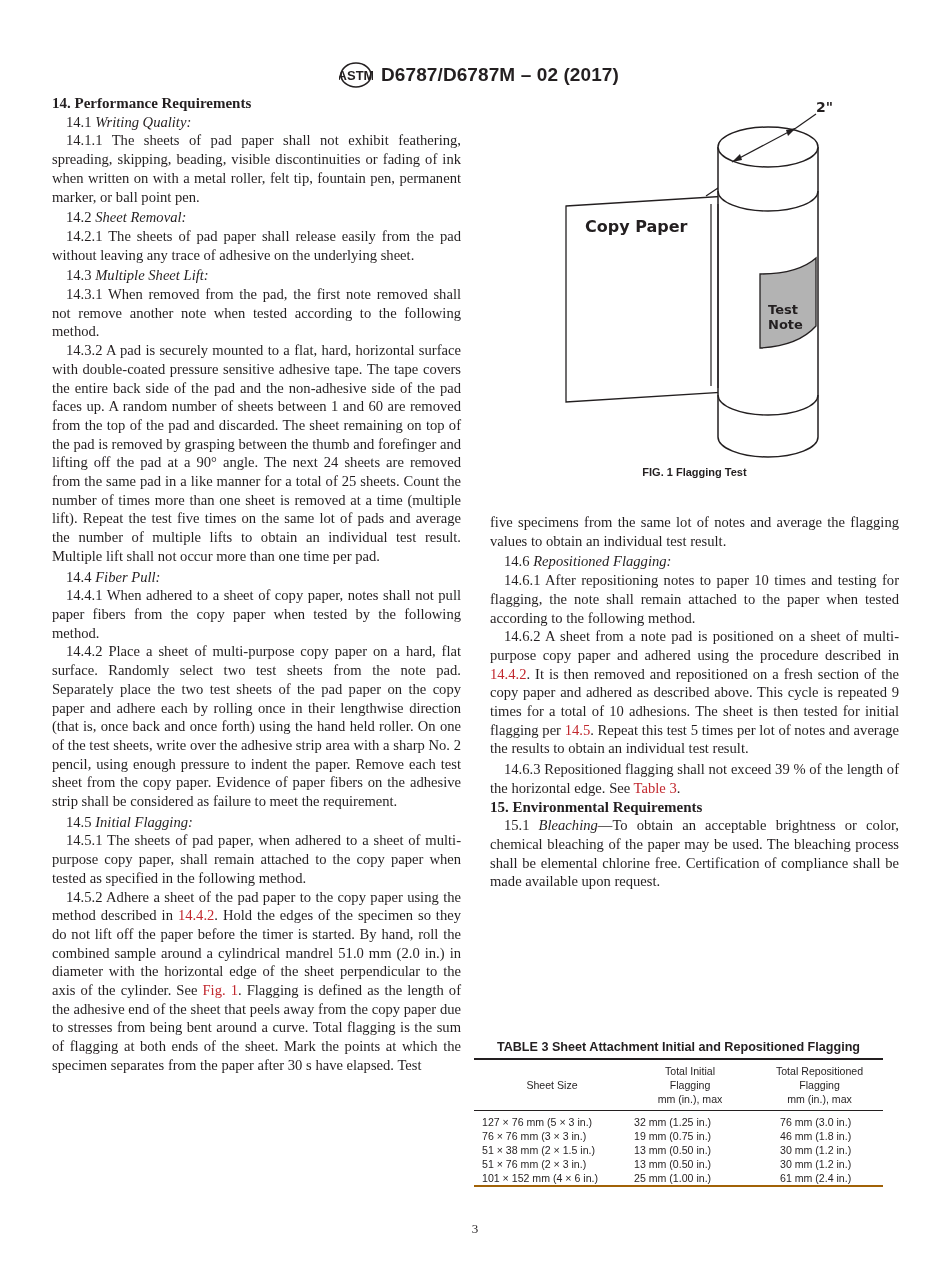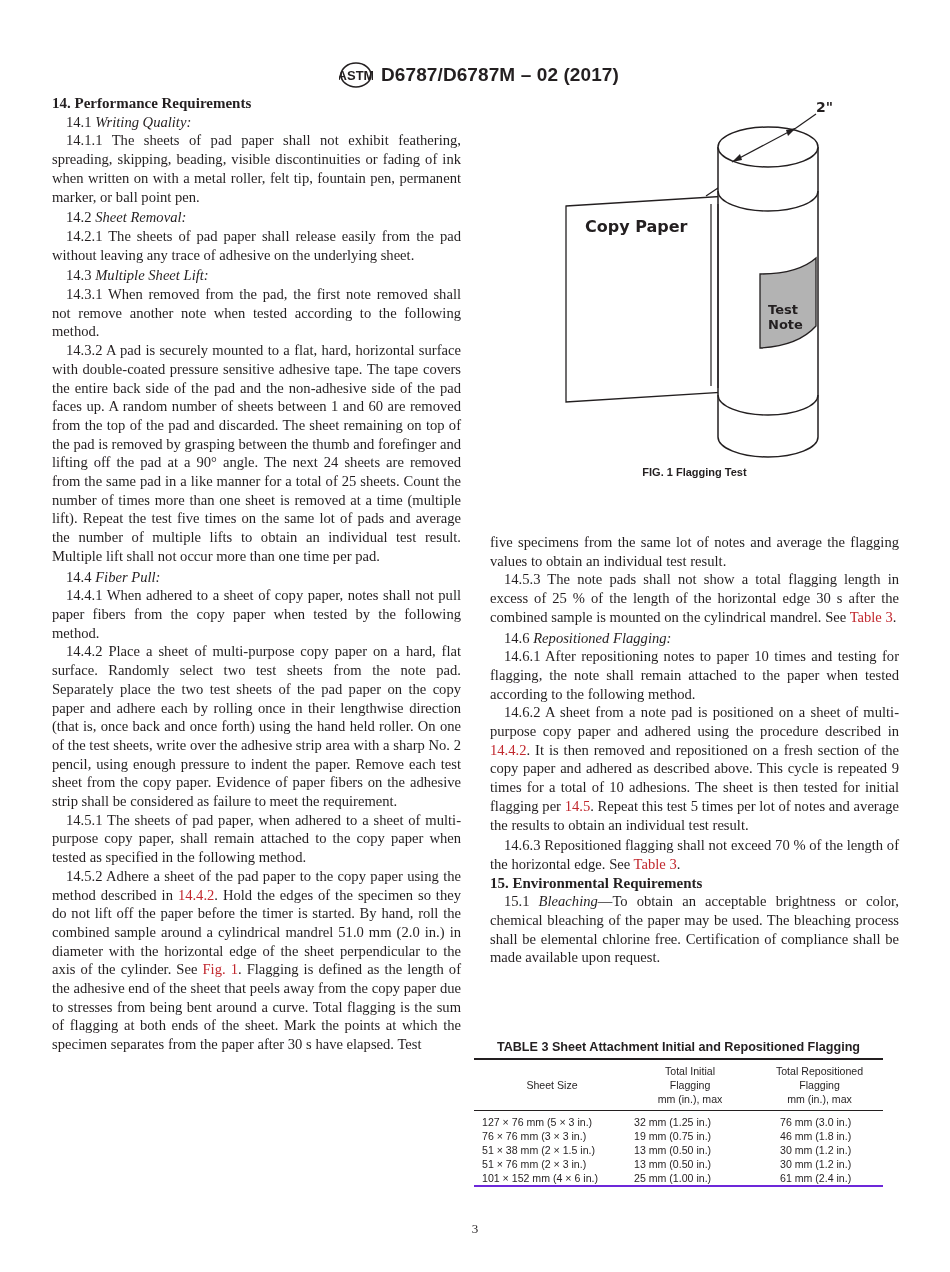--- a/index.html
+++ b/index.html
@@ -6,31 +6,31 @@
   body { width: 950px; height: 1272px; position: relative; overflow: hidden; color: #231f20; }
   .header { position: absolute; top: 52px; left: 4px; width: 950px; display: flex; justify-content: center; align-items: center; gap: 8px; margin-top: 9px; }
   .logo { width: 34px; height: 28px; }
   .doc-id { font-family: "Liberation Sans", sans-serif; font-weight: bold; font-size: 19px; letter-spacing: 0.1px; }
   .col { position: absolute; font-family: "Liberation Serif", serif; font-size: 14.6px; line-height: 18.7px; text-align: justify; }
   .col-left { left: 52px; top: 94px; width: 409px; }
   .col-right { left: 490px; top: 513px; width: 409px; }
   .col p { margin: 0; text-indent: 14px; }
   .col p.gap { margin-top: 2px; }
   .sec-title { font-weight: bold; font-size: 15px; margin: 0 0 6px 0; text-indent: 0 !important; }
-  .col .noindent { text-indent: 0; margin-top: 20px; }
+  .col .noindent { text-indent: 0; }
   .it { font-style: italic; }
   .link { color: #c1272d; }
   .figure { position: absolute; left: 548px; top: 92px; width: 320px; height: 400px; }
   .fig-caption { position: absolute; left: 490px; top: 466px; width: 409px; text-align: center; font-family: "Liberation Sans", sans-serif; font-weight: bold; font-size: 11px; }
   .table-wrap { position: absolute; left: 474px; top: 1040px; width: 409px; font-family: "Liberation Sans", sans-serif; }
   .table-title { text-align: center; font-weight: bold; font-size: 12.6px; margin-bottom: 4px; }
   table { width: 100%; border-collapse: collapse; font-size: 10.6px; line-height: 14px; }
   thead tr { border-top: 2px solid #231f20; border-bottom: 1px solid #231f20; }
   tbody tr:last-child td { padding-bottom: 0; }
-  tbody { border-bottom: 2px solid #6d28d9; }
+  tbody { border-bottom: 2px solid #a16207; }
   th { font-weight: normal; padding: 4px 2px 4px 2px; vertical-align: middle; }
   td { padding: 0 2px; white-space: nowrap; }
   tbody tr:first-child td { padding-top: 4px; }
   .c1 { width: 140px; padding-left: 8px; text-align: left; margin-left: 43px; }
   .c2 { width: 120px; }
   .c3 { }
   th.c1 { text-align: center; }
   th.c2, th.c3 { }
   td.c2 { padding-left: 10px; }
   td.c3 { padding-left: 24px; }
@@ -57,20 +57,21 @@
   <p>14.2.1  The sheets of pad paper shall release easily from the pad without leaving any trace of adhesive on the underlying sheet.</p>
 
   <p class="gap"><span>14.3 </span><span class="it">Multiple Sheet Lift:</span></p>
   <p>14.3.1  When removed from the pad, the first note removed shall not remove another note when tested according to the following method.</p>
   <p>14.3.2  A pad is securely mounted to a flat, hard, horizontal surface with double-coated pressure sensitive adhesive tape. The tape covers the entire back side of the pad and the non-adhesive side of the pad faces up. A random number of sheets between 1 and 60 are removed from the top of the pad and discarded. The sheet remaining on top of the pad is removed by grasping between the thumb and forefinger and lifting off the pad at a 90° angle. The next 24 sheets are removed from the same pad in a like manner for a total of 25 sheets. Count the number of times more than one sheet is removed at a time (multiple lift). Repeat the test five times on the same lot of pads and average the number of multiple lifts to obtain an individual test result. Multiple lift shall not occur more than one time per pad.</p>
 
   <p class="gap"><span>14.4 </span><span class="it">Fiber Pull:</span></p>
   <p>14.4.1  When adhered to a sheet of copy paper, notes shall not pull paper fibers from the copy paper when tested by the following method.</p>
   <p>14.4.2  Place a sheet of multi-purpose copy paper on a hard, flat surface. Randomly select two test sheets from the note pad. Separately place the two test sheets of the pad paper on the copy paper and adhere each by rolling once in their lengthwise direction (that is, once back and once forth) using the hand held roller. On one of the test sheets, write over the adhesive strip area with a sharp No. 2 pencil, using enough pressure to indent the paper. Remove each test sheet from the copy paper. Evidence of paper fibers on the adhesive strip shall be considered as failure to meet the requirement.</p>
 
+  <p class="gap"><span>14.5 </span><span class="it">Initial Flagging:</span></p>
   <p>14.5.1  The sheets of pad paper, when adhered to a sheet of multi-purpose copy paper, shall remain attached to the copy paper when tested as specified in the following method.</p>
   <p><span>14.5.2  Adhere a sheet of the pad paper to the copy paper using the method described in </span><span class="link">14.4.2</span><span>. Hold the edges of the specimen so they do not lift off the paper before the timer is started. By hand, roll the combined sample around a cylindrical mandrel 51.0 mm (2.0 in.) in diameter with the horizontal edge of the sheet perpendicular to the axis of the cylinder. See </span><span class="link">Fig. 1</span><span id="p1452-tail">. Flagging is defined as the length of the adhesive end of the sheet that peels away from the copy paper due to stresses from being bent around a curve. Total flagging is the sum of flagging at both ends of the sheet. Mark the points at which the specimen separates from the paper after 30 s have elapsed. Test</span></p>
 </div>
 
 <svg class="figure" viewBox="0 0 320 400">
 
   <path d="M18 114 L180 104 L180 300 L18 310 Z" fill="#fff" stroke="#231f20" stroke-width="1.3"></path>
 
   <path d="M158 104 L170 96 L172 104" fill="#fff" stroke="#231f20" stroke-width="1.2"></path>
 
@@ -92,26 +93,25 @@
   <line x1="184" y1="70" x2="248" y2="36" stroke="#231f20" stroke-width="1.2"></line>
   <polygon points="184,70 192,62 194,68" fill="#231f20"></polygon>
   <polygon points="248,36 240,44 238,38" fill="#231f20"></polygon>
   <line x1="248" y1="36" x2="268" y2="22" stroke="#231f20" stroke-width="1.2"></line>
   <text x="268" y="20" font-family="DejaVu Sans, sans-serif" font-weight="bold" font-size="14" fill="#231f20">2"</text>
 </svg>
 <div class="fig-caption">FIG. 1 Flagging Test</div>
 
 <div class="col col-right">
   <p class="noindent">five specimens from the same lot of notes and average the flagging values to obtain an individual test result.</p>
-  <p><span>14.5.3  The note pads shall not show a total flagging length in excess of 25 % of the length of the horizontal edge 30 s after the combined sample is mounted on the cylindrical mandrel. See </span><span class="link">Table 3</span><span>.</span></p>
 
   <p class="gap"><span>14.6 </span><span class="it">Repositioned Flagging:</span></p>
   <p>14.6.1  After repositioning notes to paper 10 times and testing for flagging, the note shall remain attached to the paper when tested according to the following method.</p>
   <p><span>14.6.2  A sheet from a note pad is positioned on a sheet of multi-purpose copy paper and adhered using the procedure described in </span><span class="link">14.4.2</span><span>. It is then removed and repositioned on a fresh section of the copy paper and adhered as described above. This cycle is repeated 9 times for a total of 10 adhesions. The sheet is then tested for initial flagging per </span><span class="link">14.5</span><span>. Repeat this test 5 times per lot of notes and average the results to obtain an individual test result.</span></p>
-  <p class="gap"><span>14.6.3  Repositioned flagging shall not exceed 70 % of the length of the horizontal edge. See </span><span class="link">Table 3</span><span>.</span></p>
+  <p class="gap"><span>14.6.3  Repositioned flagging shall not exceed 39 % of the length of the horizontal edge. See </span><span class="link">Table 3</span><span>.</span></p>
 
   <p class="sec-title" style="margin-top:0;">15.  Environmental Requirements</p>
   <p><span>15.1 </span><span class="it">Bleaching</span><span>—To obtain an acceptable brightness or color, chemical bleaching of the paper may be used. The bleaching process shall be elemental chlorine free. Certification of compliance shall be made available upon request.</span></p>
 </div>
 
 <div class="table-wrap">
   <div class="table-title">TABLE 3 Sheet Attachment Initial and Repositioned Flagging</div>
   <table>
     <thead>
       <tr>

